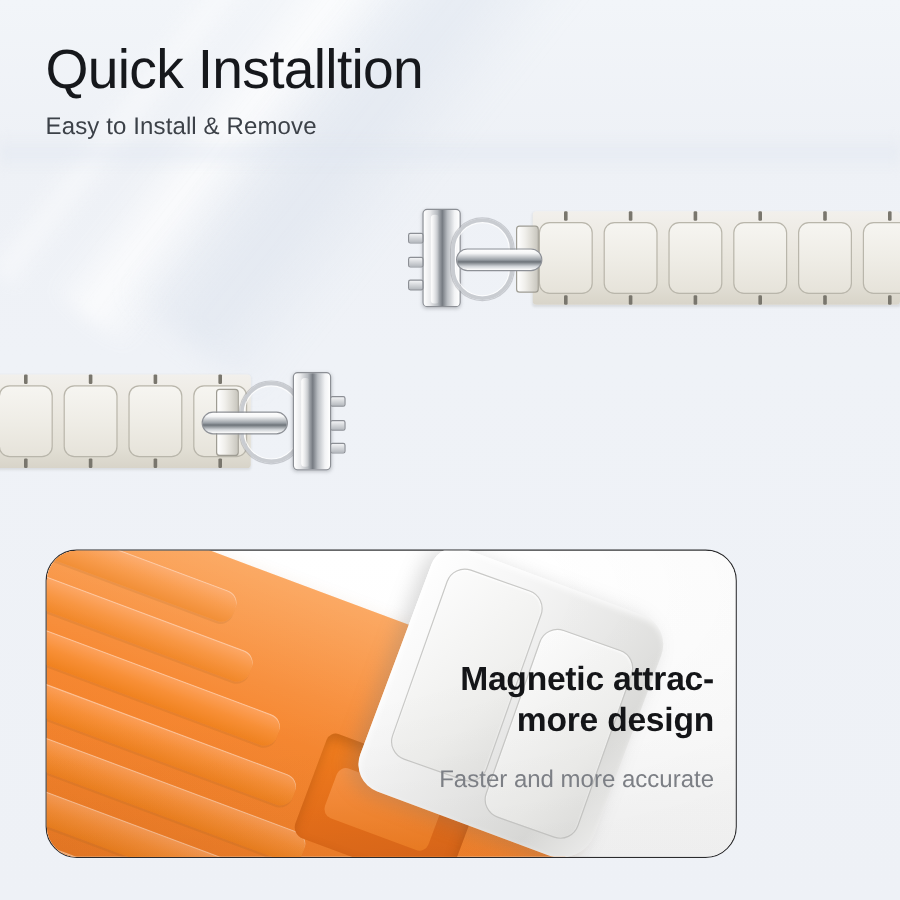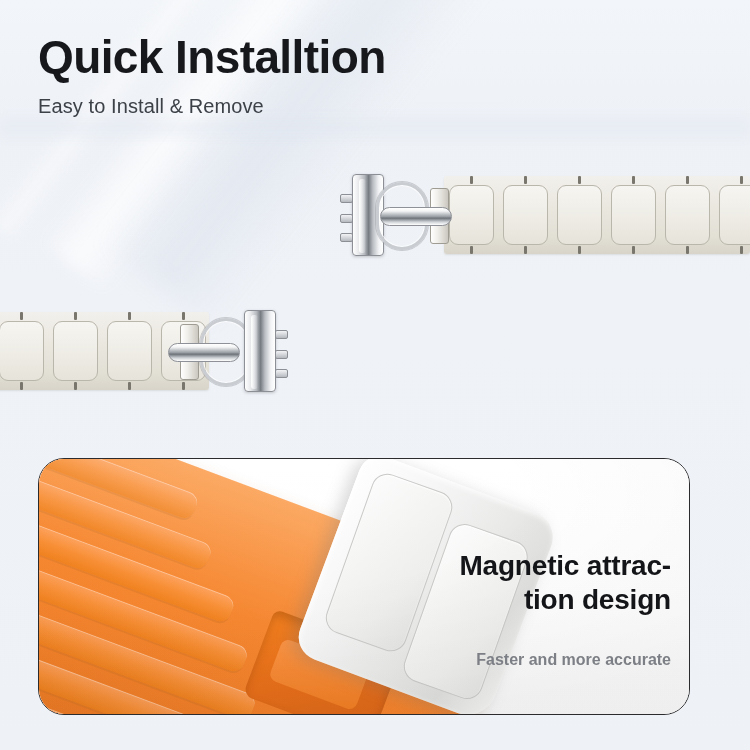--- a/index.html
+++ b/index.html
@@ -44,21 +44,21 @@
   }
   .hero-fade {
     position:absolute; left:0; top:112px; width:750px; height:30px;
     background:linear-gradient(180deg, rgba(226,232,241,.0) 0%, rgba(223,230,240,.45) 55%, rgba(239,242,247,0) 100%);
     filter:blur(4px); pointer-events:none;
   }
 
   
   .hero { position:absolute; left:38px; top:34px; width:600px; }
   .hero-title {
-    font-size:46px; font-weight:700; letter-spacing:-.6px;
+    font-size:46px; font-weight:400; letter-spacing:-.6px;
     color:#16181c; line-height:1.02; white-space:nowrap;
   }
   .hero-sub {
     margin-top:14px; font-size:20px; font-weight:400;
     color:#3c4148; letter-spacing:.1px;
   }
 
   
   .band-unit { position:absolute; }
 
@@ -129,21 +129,21 @@
   
   .tab {
     position:absolute; width:13px; height:9px;
     border:1px solid #8c8f95; border-radius:2px;
     background:linear-gradient(180deg,#f2f3f5,#b6babf);
   }
 
   
   .panel {
     position:absolute; left:38px; top:458px;
-    width:652px; height:257px;
+    width:576px; height:257px;
     background:#ffffff;
     border:1.6px solid #2b2b2d;
     border-radius:26px;
     overflow:hidden;
   }
   .panel-photo {
     position:absolute; inset:0;
     background:linear-gradient(180deg,#ffffff 0%,#fdfdfd 60%,#f7f7f7 100%);
   }
   
@@ -210,22 +210,22 @@
   
   .panel-text {
     position:absolute; right:18px; top:90px;
     width:330px; text-align:right;
   }
   .panel-head {
     font-size:28px; font-weight:700; color:#141518;
     line-height:1.22; letter-spacing:-.2px;
   }
   .panel-body {
-    margin-top:32px;
-    font-size:16px; font-weight:700; color:#7c7f85;
+    margin-top:20px;
+    font-size:20px; font-weight:400; color:#7c7f85;
     line-height:1.38;
   }
 </style>
 </head>
 <body>
 
 <div id="page">
 
   <div class="streak streak-c"></div>
   <div class="streak streak-a"></div>
@@ -298,21 +298,21 @@
         <div class="wc-plate p1"></div>
         <div class="wc-plate p2"></div>
       </div>
 
       <div class="panel-shade"></div>
     </div>
 
     <div class="panel-text">
       <div class="panel-head">
         <div>Magnetic attrac-</div>
-        <div>tion design</div>
+        <div>more design</div>
       </div>
       <div class="panel-body">
         <div>Faster and more accurate</div>
       </div>
     </div>
   </div>
 
 </div>
 
 </body></html>

